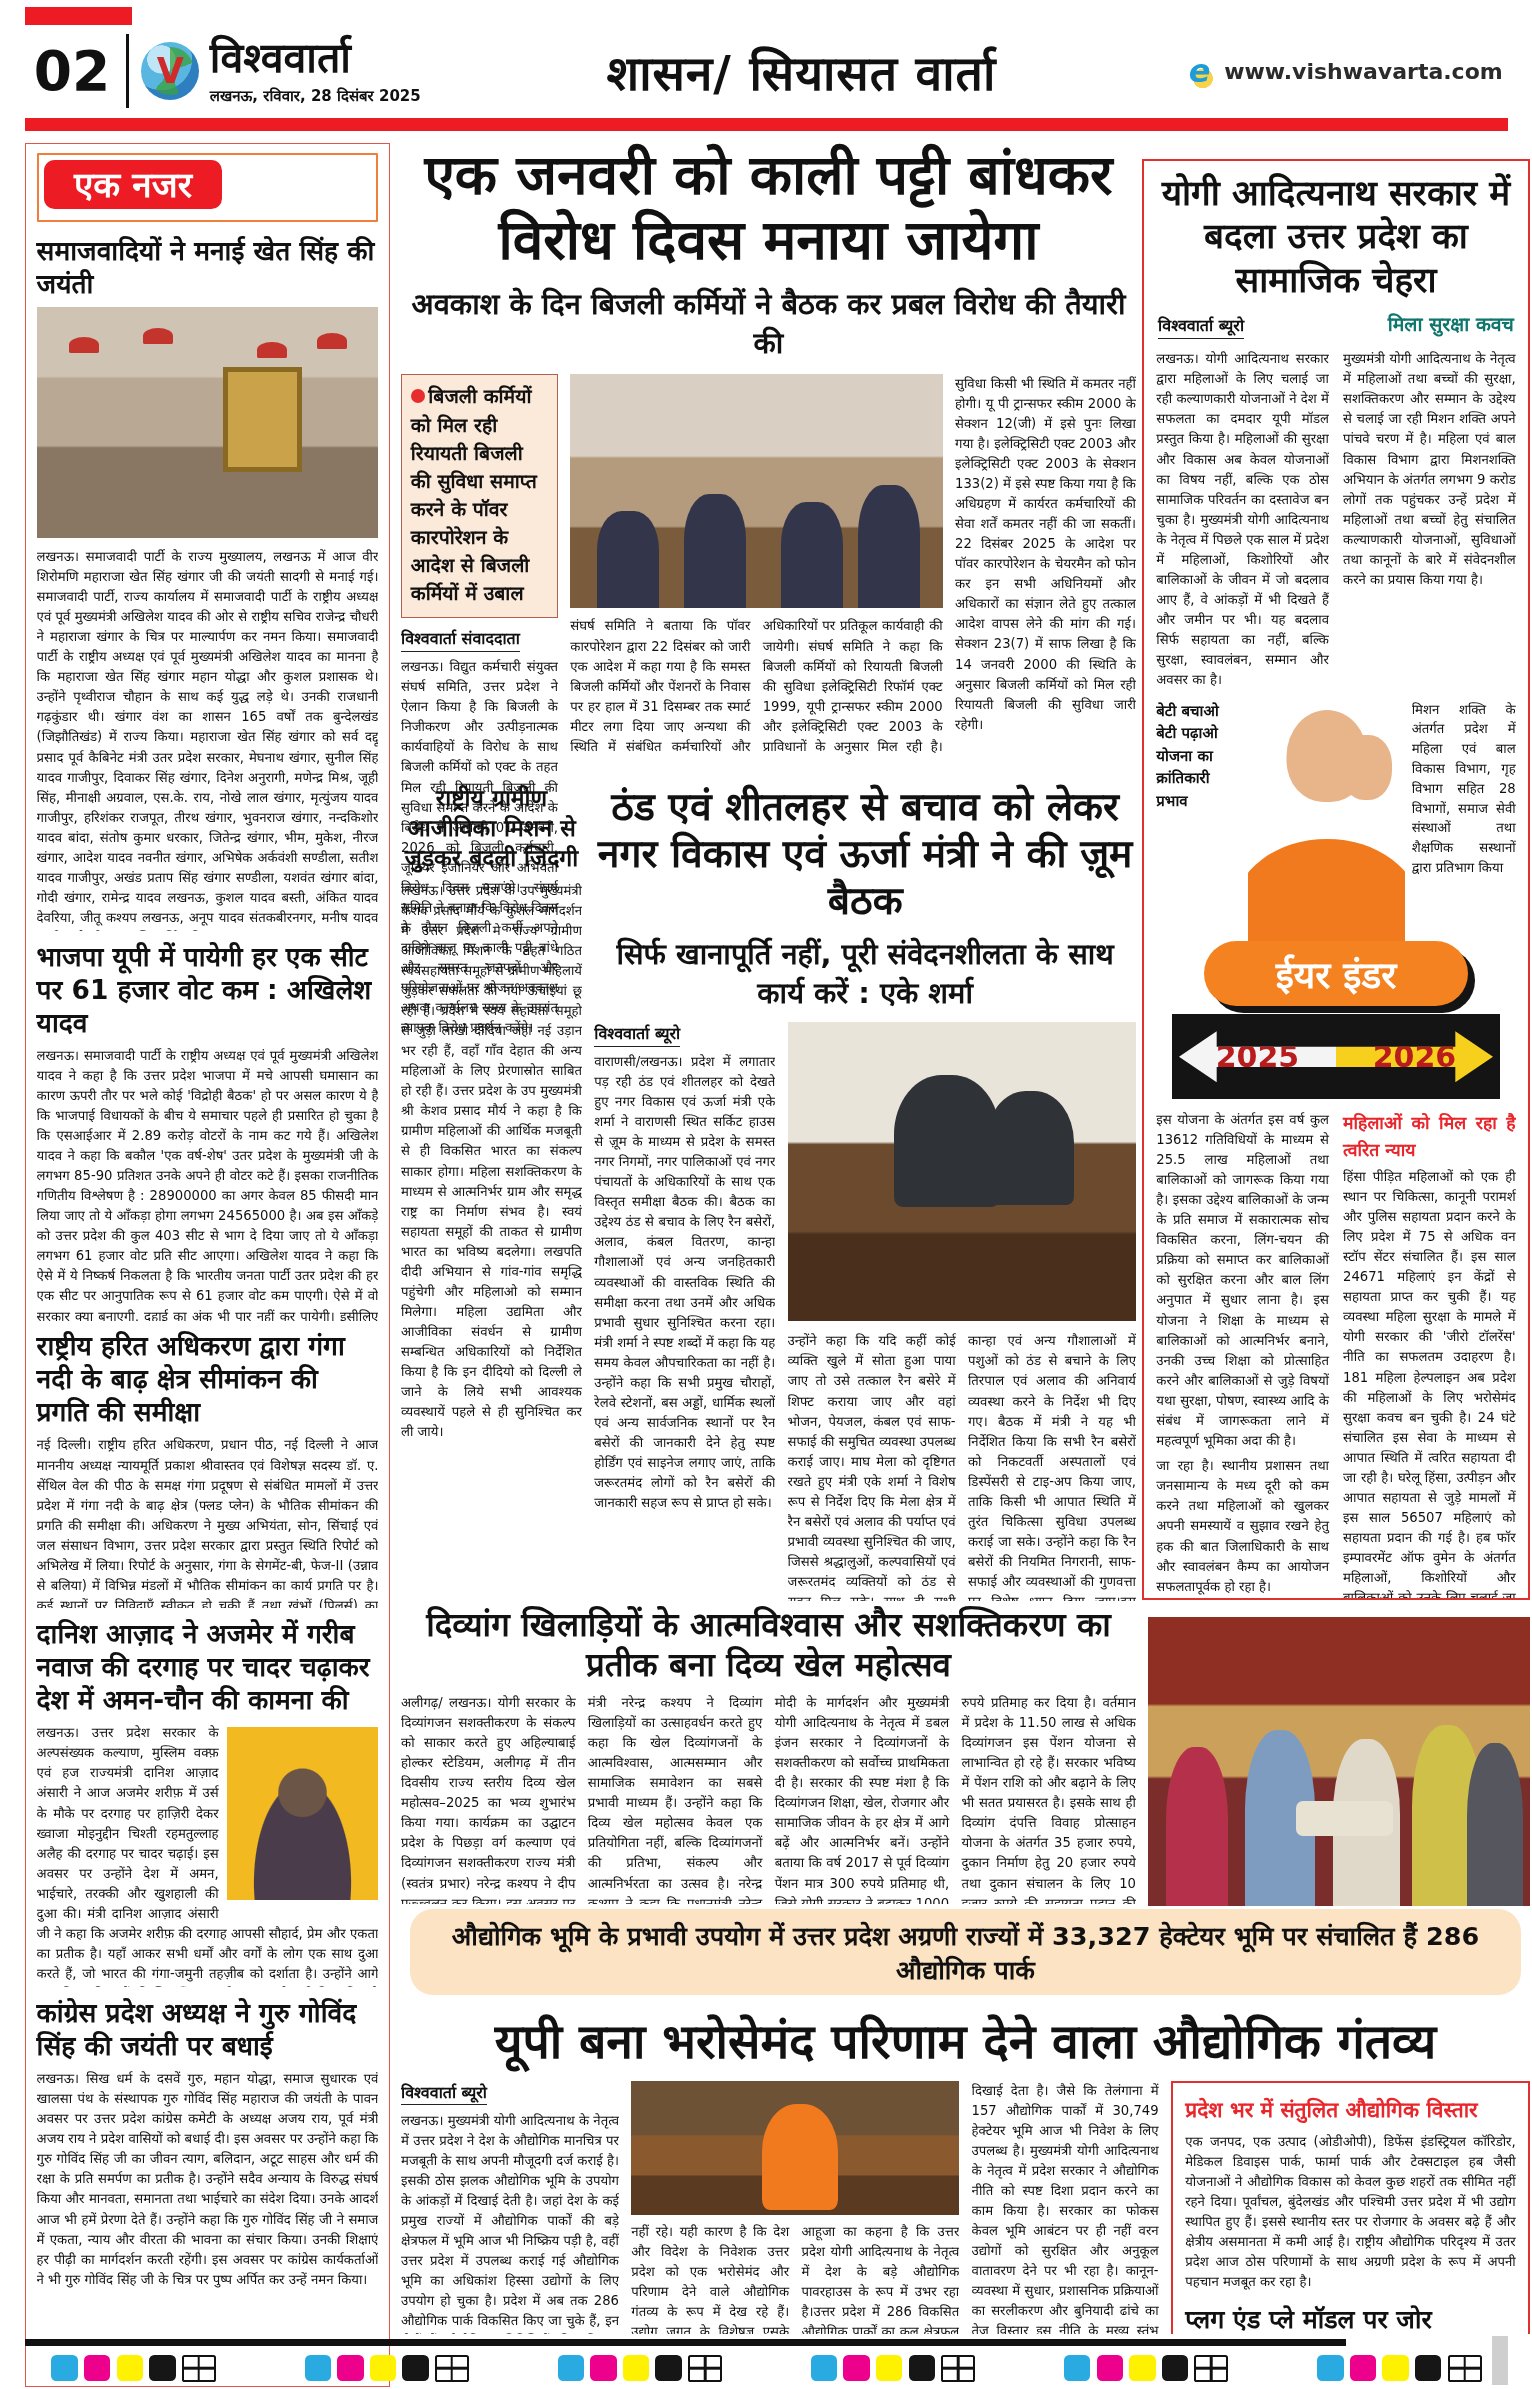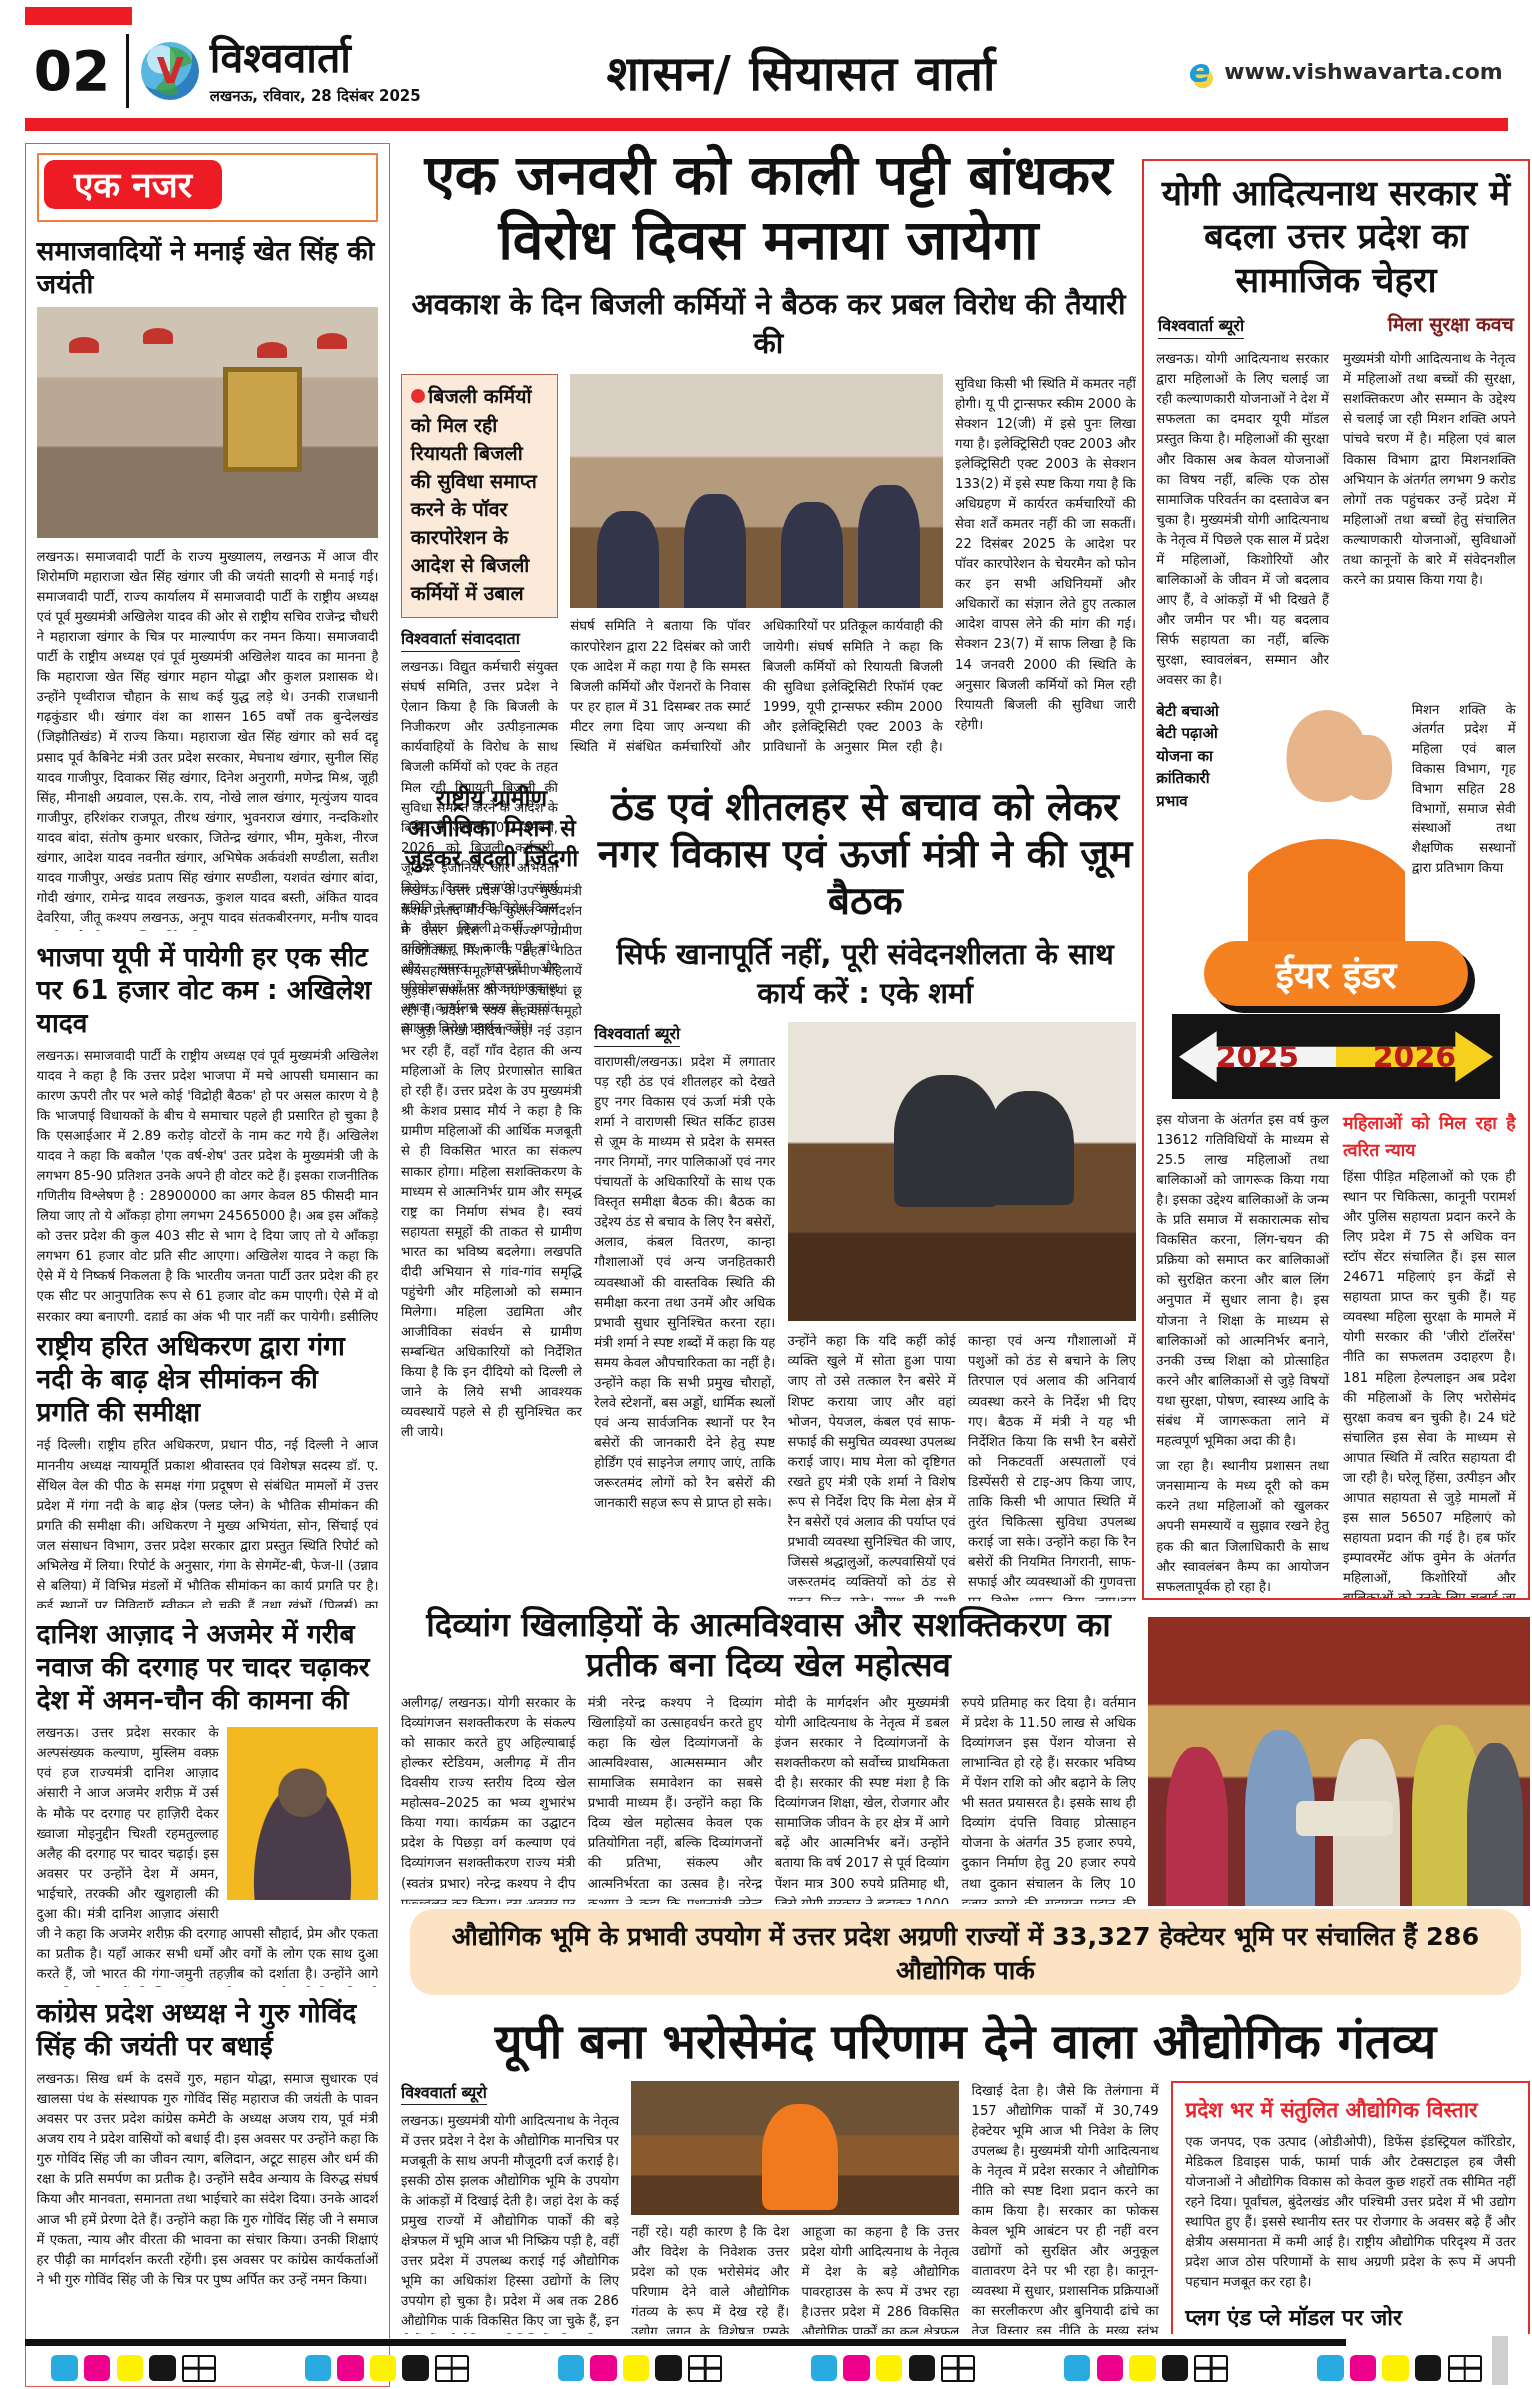--- a/index.html
+++ b/index.html
@@ -22,21 +22,21 @@
   .section-title{flex:1;text-align:center;font-size:48px;font-weight:bold;letter-spacing:0.9px;}
   .site{display:flex;align-items:center;gap:7px;margin-right:5.3px;}
   .e-icon{width:35px;height:35px;border-radius:50%;display:flex;align-items:center;justify-content:center;
       color:#1e9cd7;font-size:32px;font-weight:bold;font-style:italic;
       background:radial-gradient(circle at 60% 70%,#f8d34a 0 30%,#ffffff 31% 100%);}
   .site-url{font-size:22px;font-weight:bold;color:#2b2b2b;}
   .rule-red{position:absolute;left:25px;top:118px;width:1483px;height:13.2px;background:#ed1c24;}
   
   .body-txt{font-size:13.2px;line-height:1.52;text-align:justify;overflow:hidden;}
   .byline{font-size:16px;font-weight:bold;border-bottom:1.8px solid #222;display:inline-block;padding-bottom:1.8px;margin-bottom:5.3px;}
-  .red{color:#7f1d1d;margin-left:40px;}
+  .red{color:#0f766e;margin-left:40px;}
   h1,h2,h3,h4{margin:0;}
   
   .left-col{position:absolute;left:25px;top:143px;width:365px;height:2244px;border:1.8px solid #e0564b;
       padding:8.8px 10.6px;box-sizing:border-box;overflow:hidden;}
   .eknazar{border:2.6px solid #f07f3c;border-radius:1px;height:69px;display:flex;align-items:flex-start;padding:5.3px;box-sizing:border-box;margin-bottom:12.3px;}
   .eknazar-label{background:#ed1c24;color:#fff;font-size:35px;font-weight:bold;border-radius:10.6px;
       padding:3.5px 30px;line-height:1.2;}
   .lc-head{font-size:26.4px;font-weight:bold;line-height:1.25;margin:8.8px 0 7px;}
   .lc-photo{width:100%;height:231px;margin:3.5px 0 8.8px;
       background:linear-gradient(180deg,#cfc4b4 0 30%,#b9a894 31% 60%,#8a7763 61% 100%);position:relative;overflow:hidden;}
@@ -104,21 +104,21 @@
   .banner{background:#fbe3c4;border-radius:23px;text-align:center;font-size:25.5px;font-weight:bold;
       padding:8.8px 14px;margin:0 8.8px;}
   .ind-head{font-size:48px;font-weight:bold;text-align:center;margin:12.3px 0 8.8px;}
   .ind-grid{display:grid;grid-template-columns:218px 328px 187px 1fr;gap:12.3px;height:284px;}
   .photo-assembly{width:100%;height:134px;position:relative;overflow:hidden;
       background:linear-gradient(180deg,#6e5236 0 40%,#8a5a2e 41% 70%,#5a3a20 71% 100%);}
   .yogi-sit{position:absolute;left:40%;top:23px;width:76px;height:106px;border-radius:45% 45% 10% 10%;background:#f07a1d;}
   .ind-grid .two-col{height:137px;margin-top:7px;}
   .ind-box{border:2.6px solid #e0312e;padding:8.8px 12.3px;box-sizing:border-box;overflow:hidden;}
   .ind-box-h1{font-size:21px;font-weight:bold;color:#e8262b;margin:3.5px 0 8.8px;}
-  .ind-box-h2{font-size:22px;font-weight:bold;margin:8.8px 0 7px;}
+  .ind-box-h2{font-size:25px;font-weight:bold;margin:8.8px 0 7px;}
   
   .press{position:absolute;left:25px;top:2339px;width:1483px;}
   .press-rule{height:7px;background:#111;width:1321px;}
   .gray-block{position:absolute;right:0;top:-3.5px;width:16px;height:49px;background:#cfcfcf;}
   .marks{display:flex;justify-content:space-between;padding:8.8px 26.4px 0;}
   .mgrp{display:flex;gap:6.2px;align-items:center;}
   .sw{width:26.4px;height:26.4px;border-radius:5.3px;}
   .sw-c{background:#29abe2;} .sw-m{background:#ec008c;} .sw-y{background:#fff200;} .sw-k{background:#161616;}
   .reg{width:30px;height:23px;border:2.6px solid #111;position:relative;border-radius:2.6px;}
   .reg::before{content:"";position:absolute;left:50%;top:0;bottom:0;width:2.6px;background:#111;transform:translateX(-50%);}

